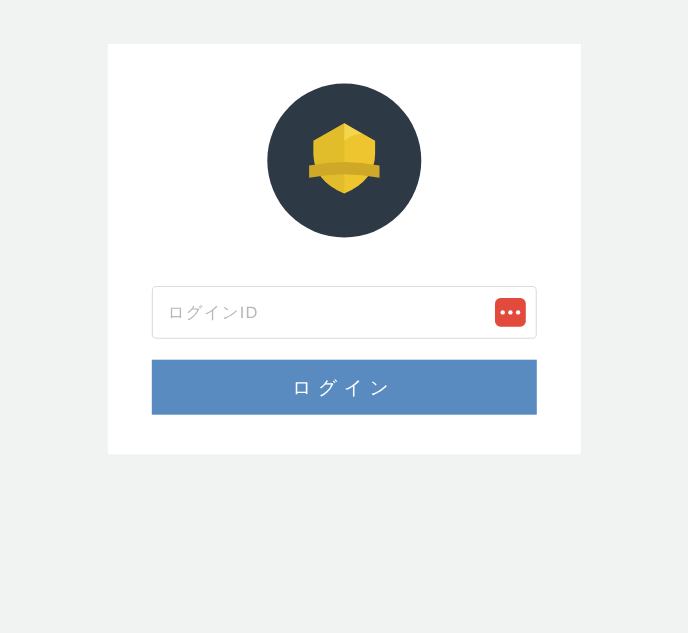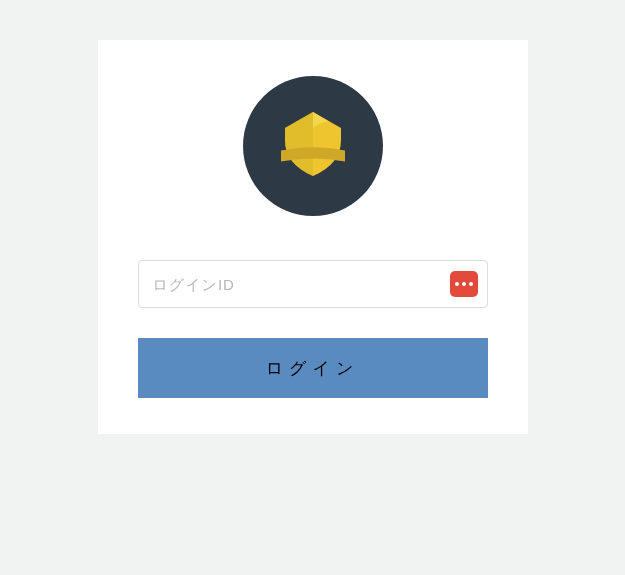--- a/index.html
+++ b/index.html
@@ -73,25 +73,25 @@
       gap: 3px;
     }
     .pw-badge .dot {
       width: 4px;
       height: 4px;
       background: #fff;
       border-radius: 50%;
     }
     .login-btn {
       width: 100%;
-      height: 60px;
-      margin-top: 12px;
+      height: 50px;
+      margin-top: 1px;
       background-color: #5a8bc0;
       border: none;
-      color: #000000;
+      color: #ffffff;
       font-size: 17px;
       letter-spacing: 6px;
       cursor: pointer;
       font-family: inherit;
     }
   </style>
 </head>
 <body>
 
 <div class="card">

